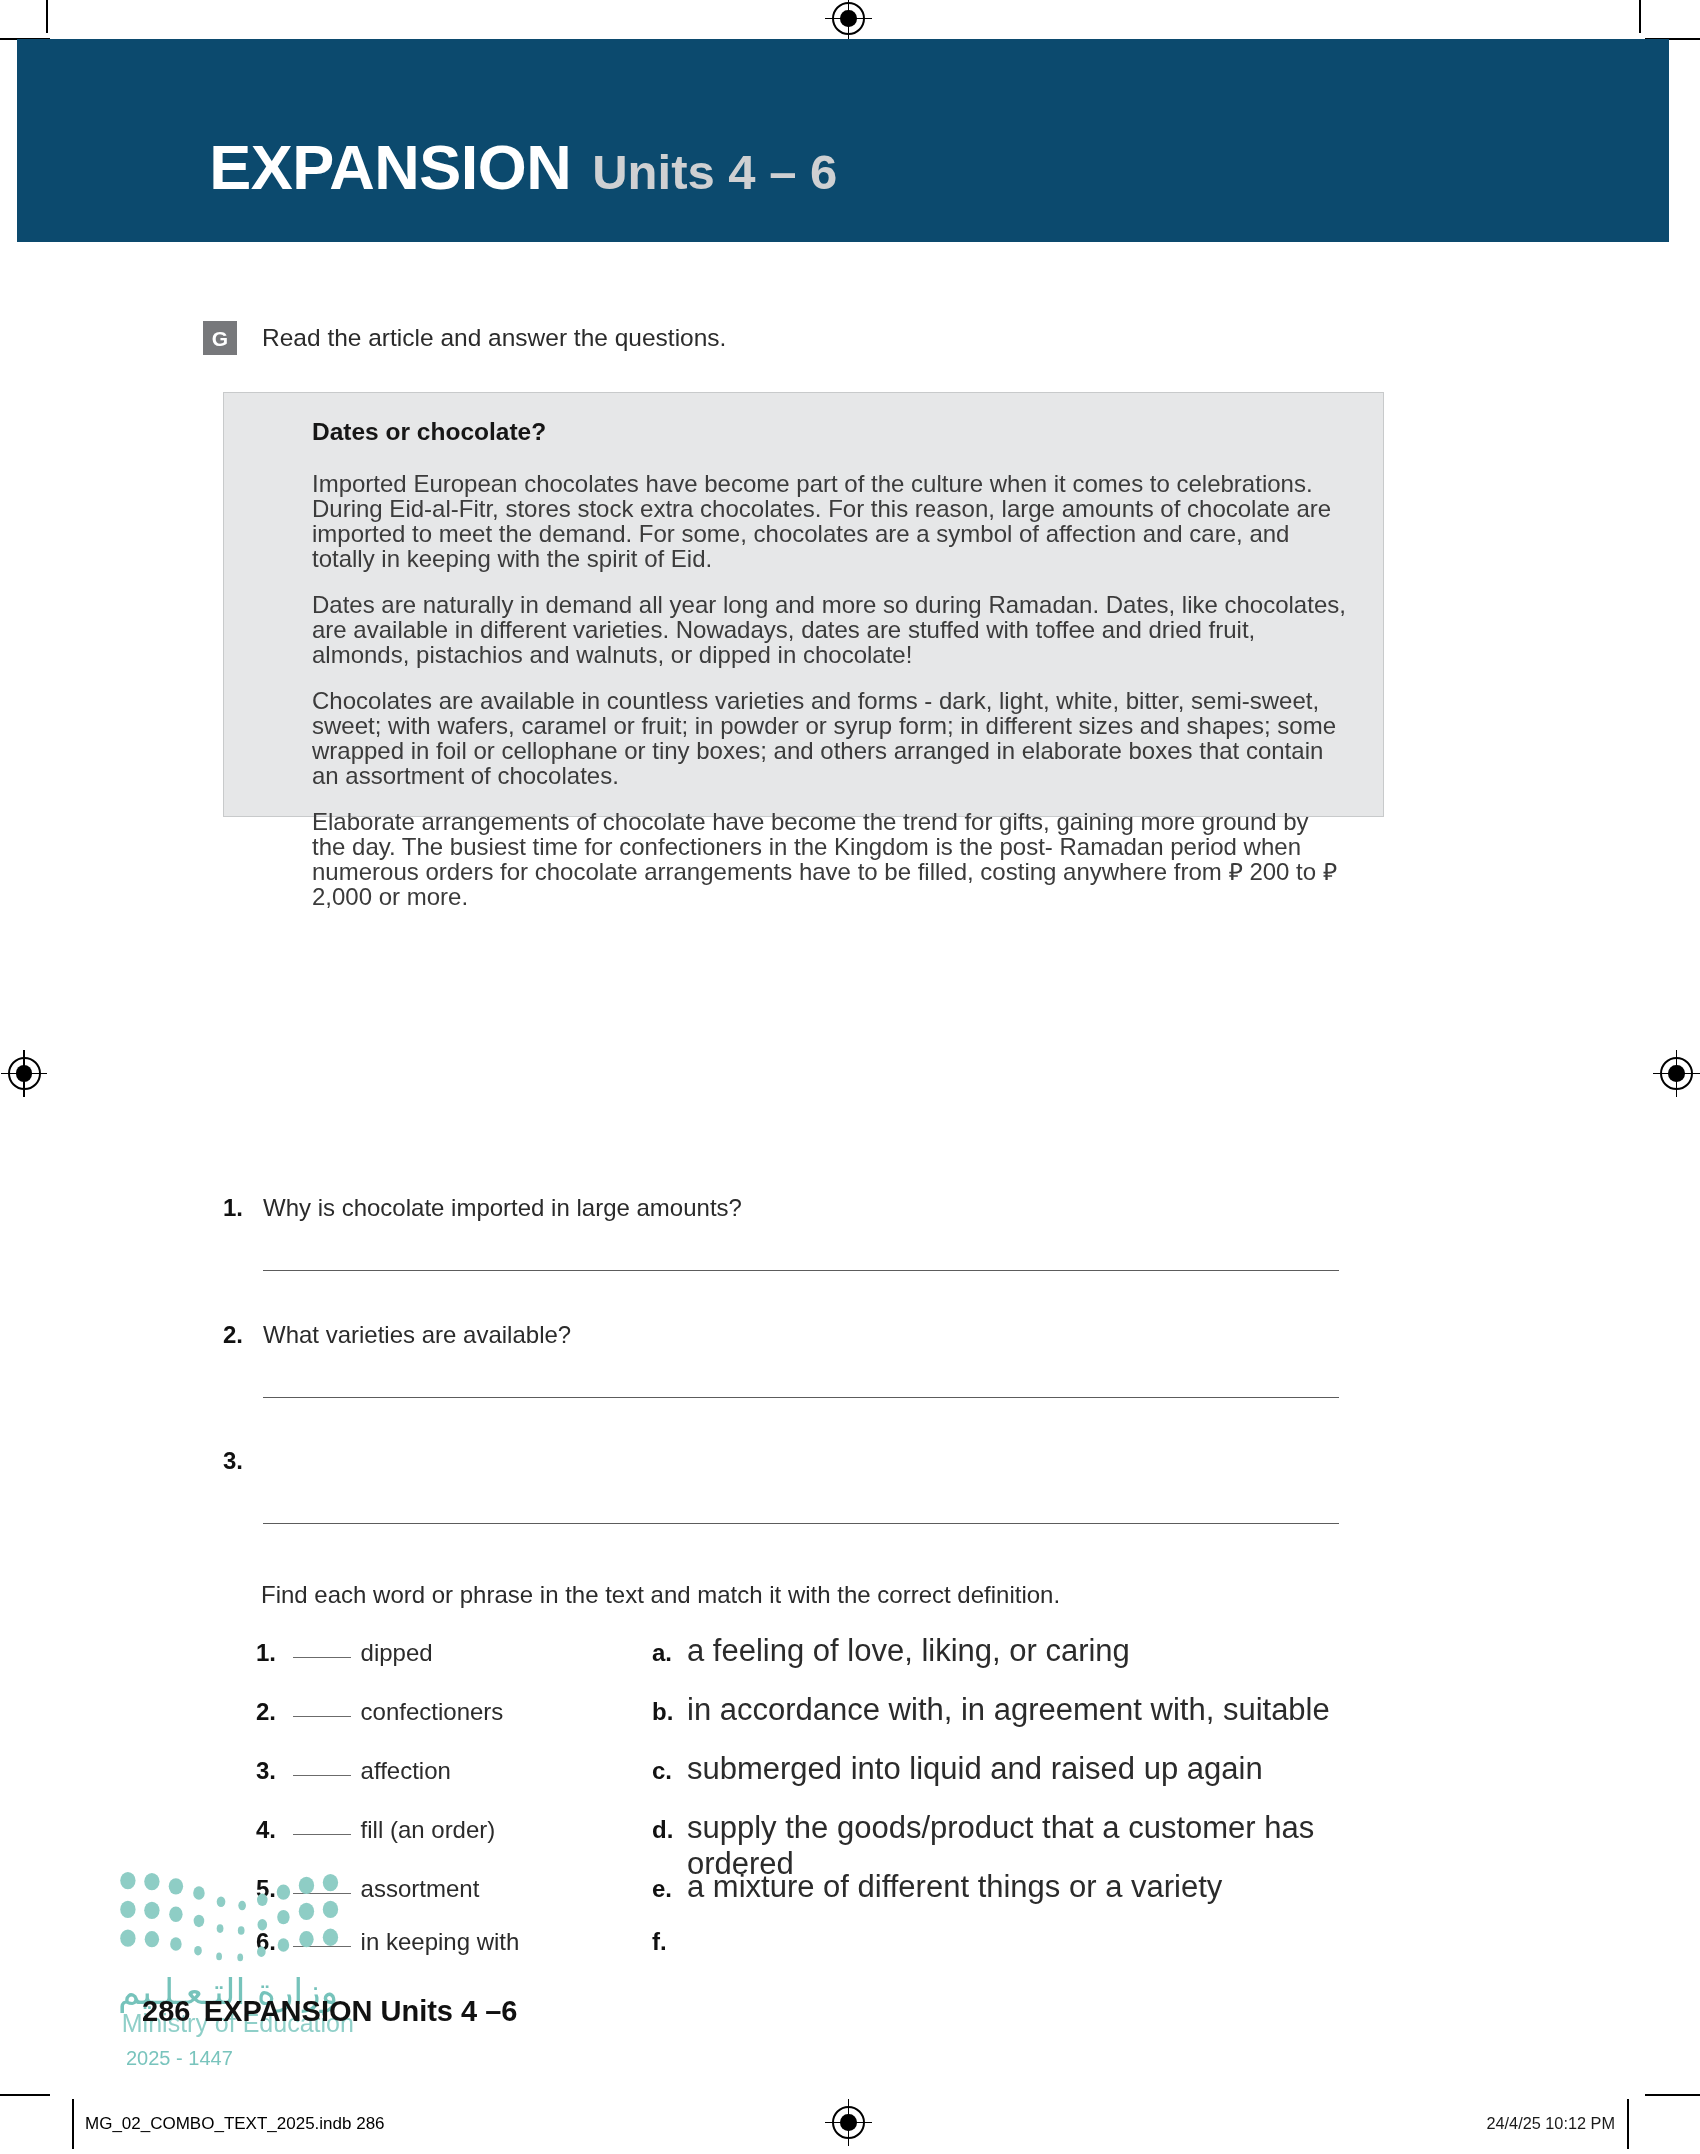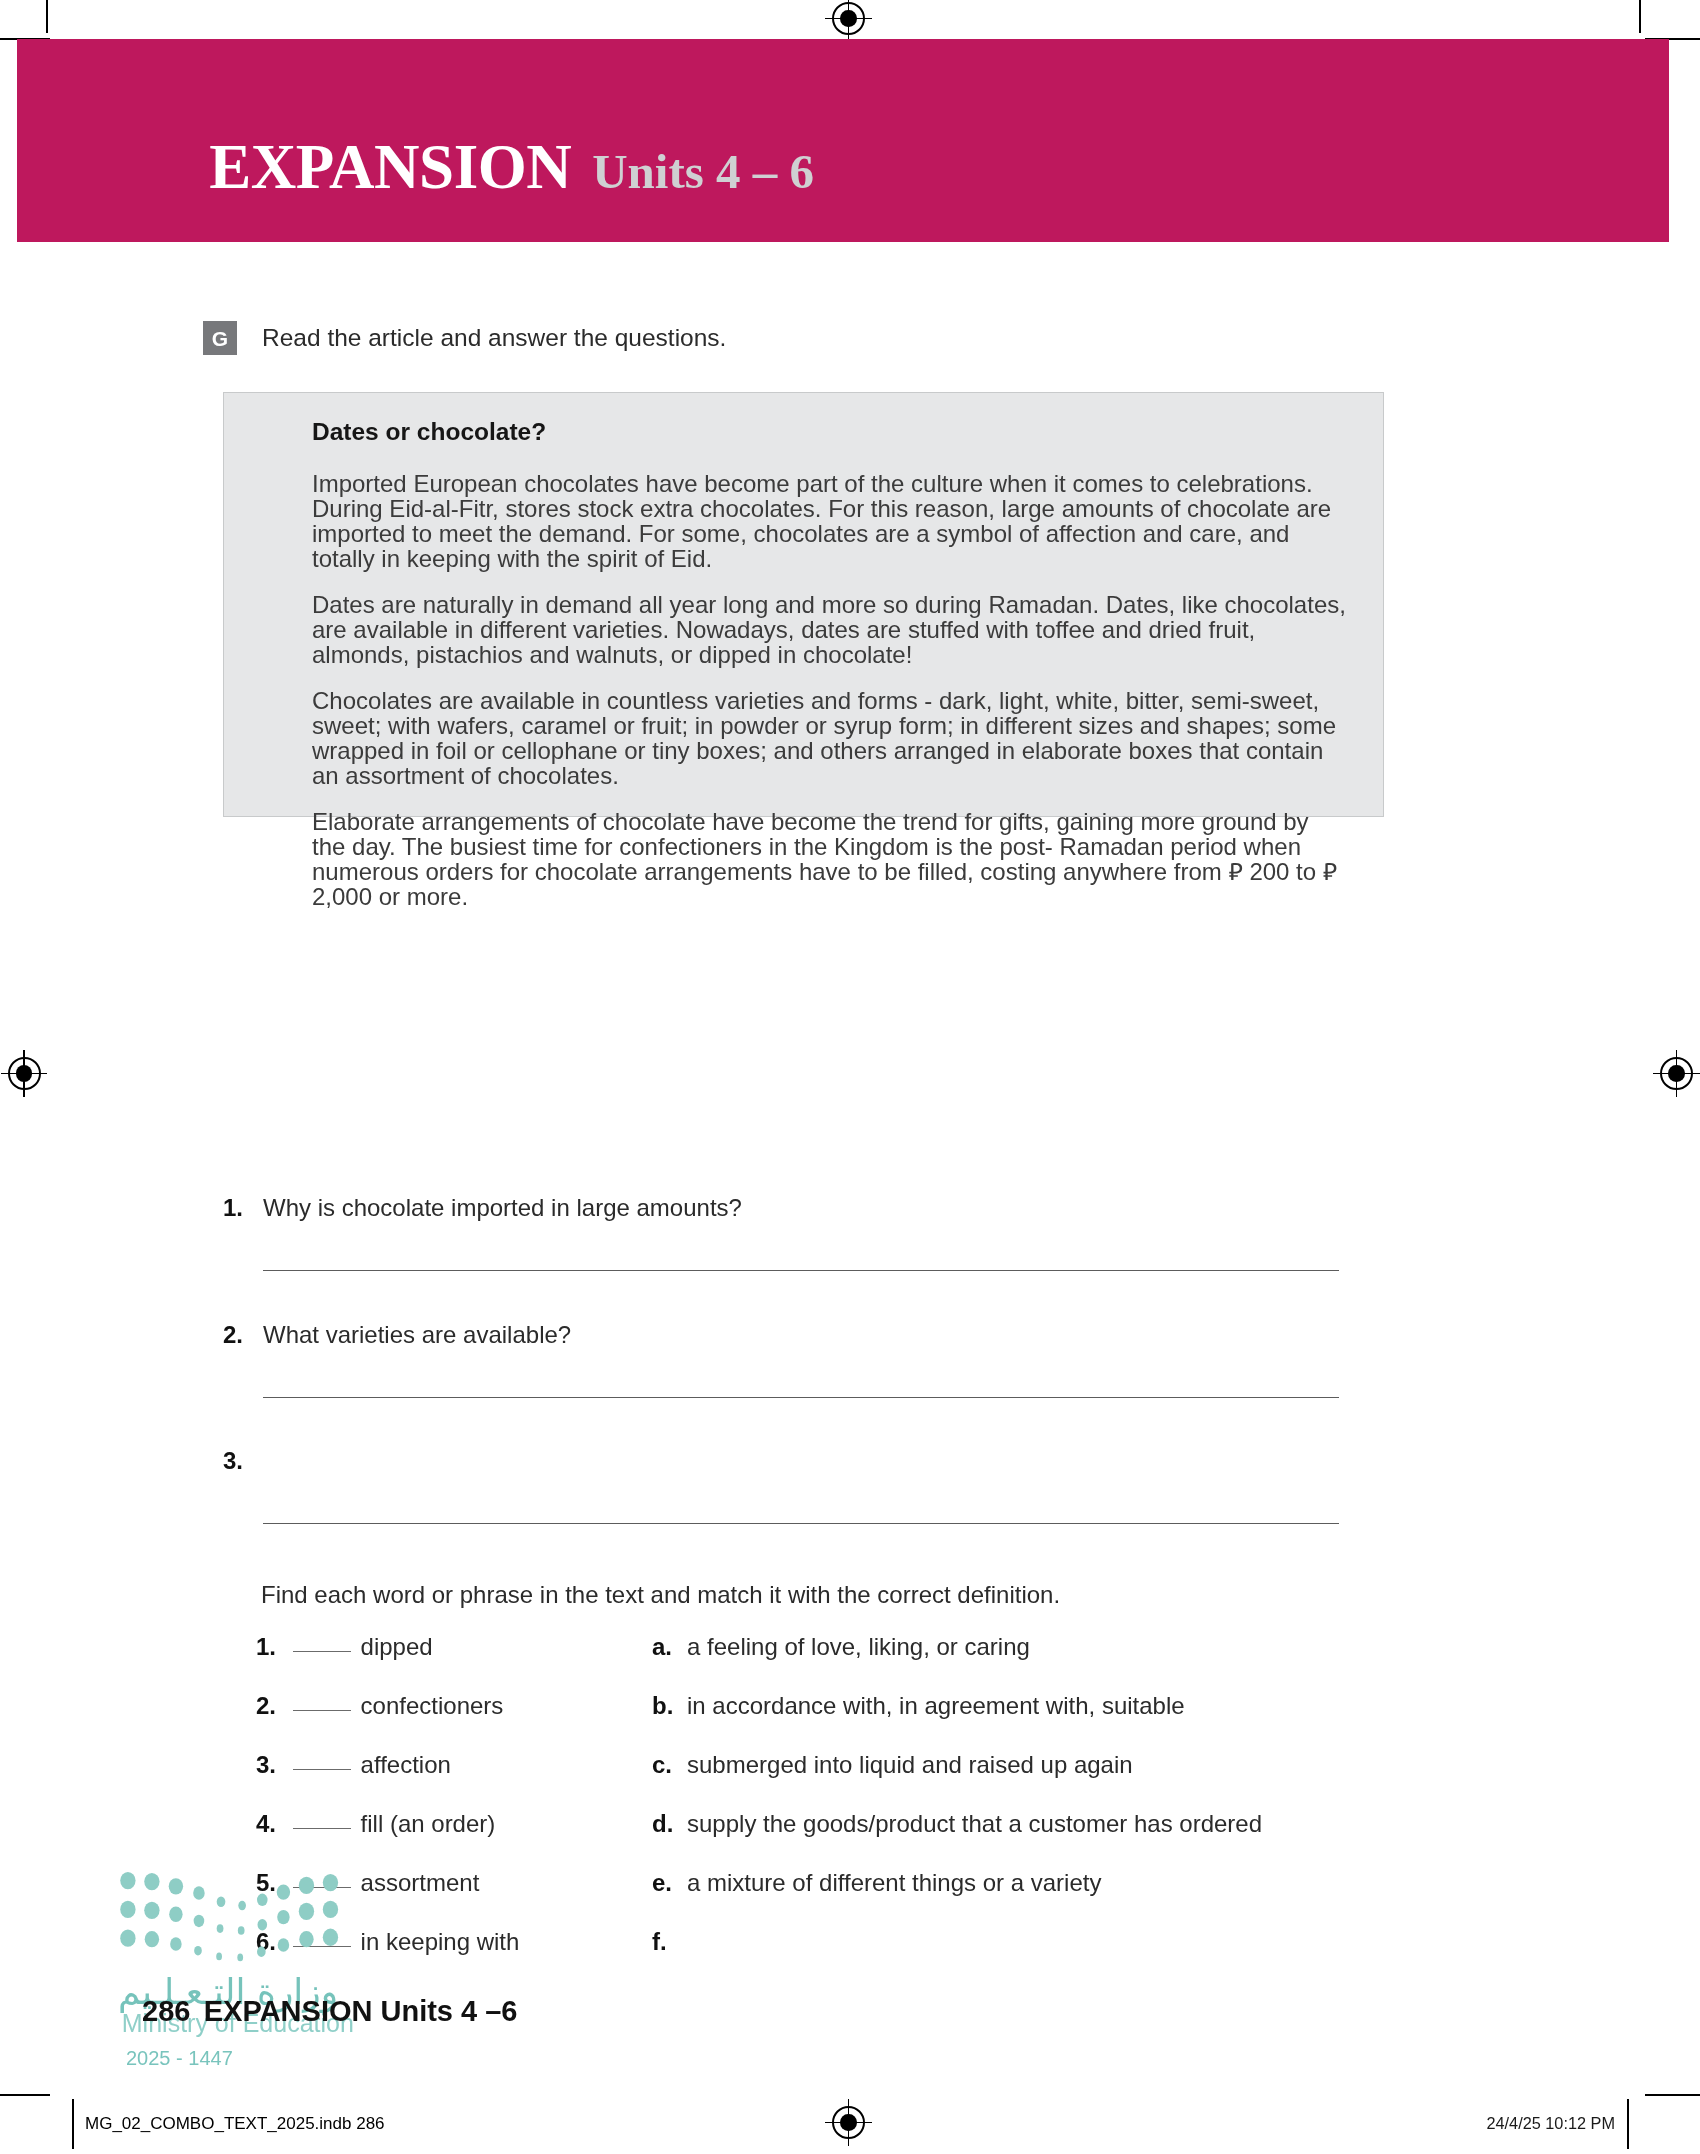--- a/index.html
+++ b/index.html
@@ -37,22 +37,21 @@
     position: absolute; width: 16.3px; height: 16.3px;
     border-radius: 50%; background: #000;
     left: 50%; top: 50%; margin-left: -8.2px; margin-top: -8.2px;
   }
 
   
   #header-band {
     position: absolute;
     left: 17.3px; top: 39px;
     width: 1652px; height: 203px;
-    background: #be185d;
-    font-family: Liberation Serif, serif;
+    background: #0c4a6e;
   }
   #header-title {
     position: absolute;
     left: 192px;
     top: 92px;
     font-size: 63px;
     letter-spacing: -0.5px;
     white-space: nowrap;
   }
   #header-title .main {
@@ -182,21 +181,21 @@
     top: -2.9px;
   }
   .m-word { font-size: 24px; color: #2b2b2b; }
   .m-letter {
     font-weight: bold;
     font-size: 24px;
     color: #111;
     width: 35px;
     flex: 0 0 35px;
   }
-  .m-def { font-size: 24px; color: #2b2b2b; }
+  .m-def { font-size: 31px; color: #2b2b2b; }
 
   
   #moe-logo {
     position: absolute;
     left: 86px; top: 1871px;
     width: 259px; height: 202px;
     pointer-events: none;
     margin-left: 32px;
   }
   #moe-dots { position: absolute; left: 0; top: 0; }

